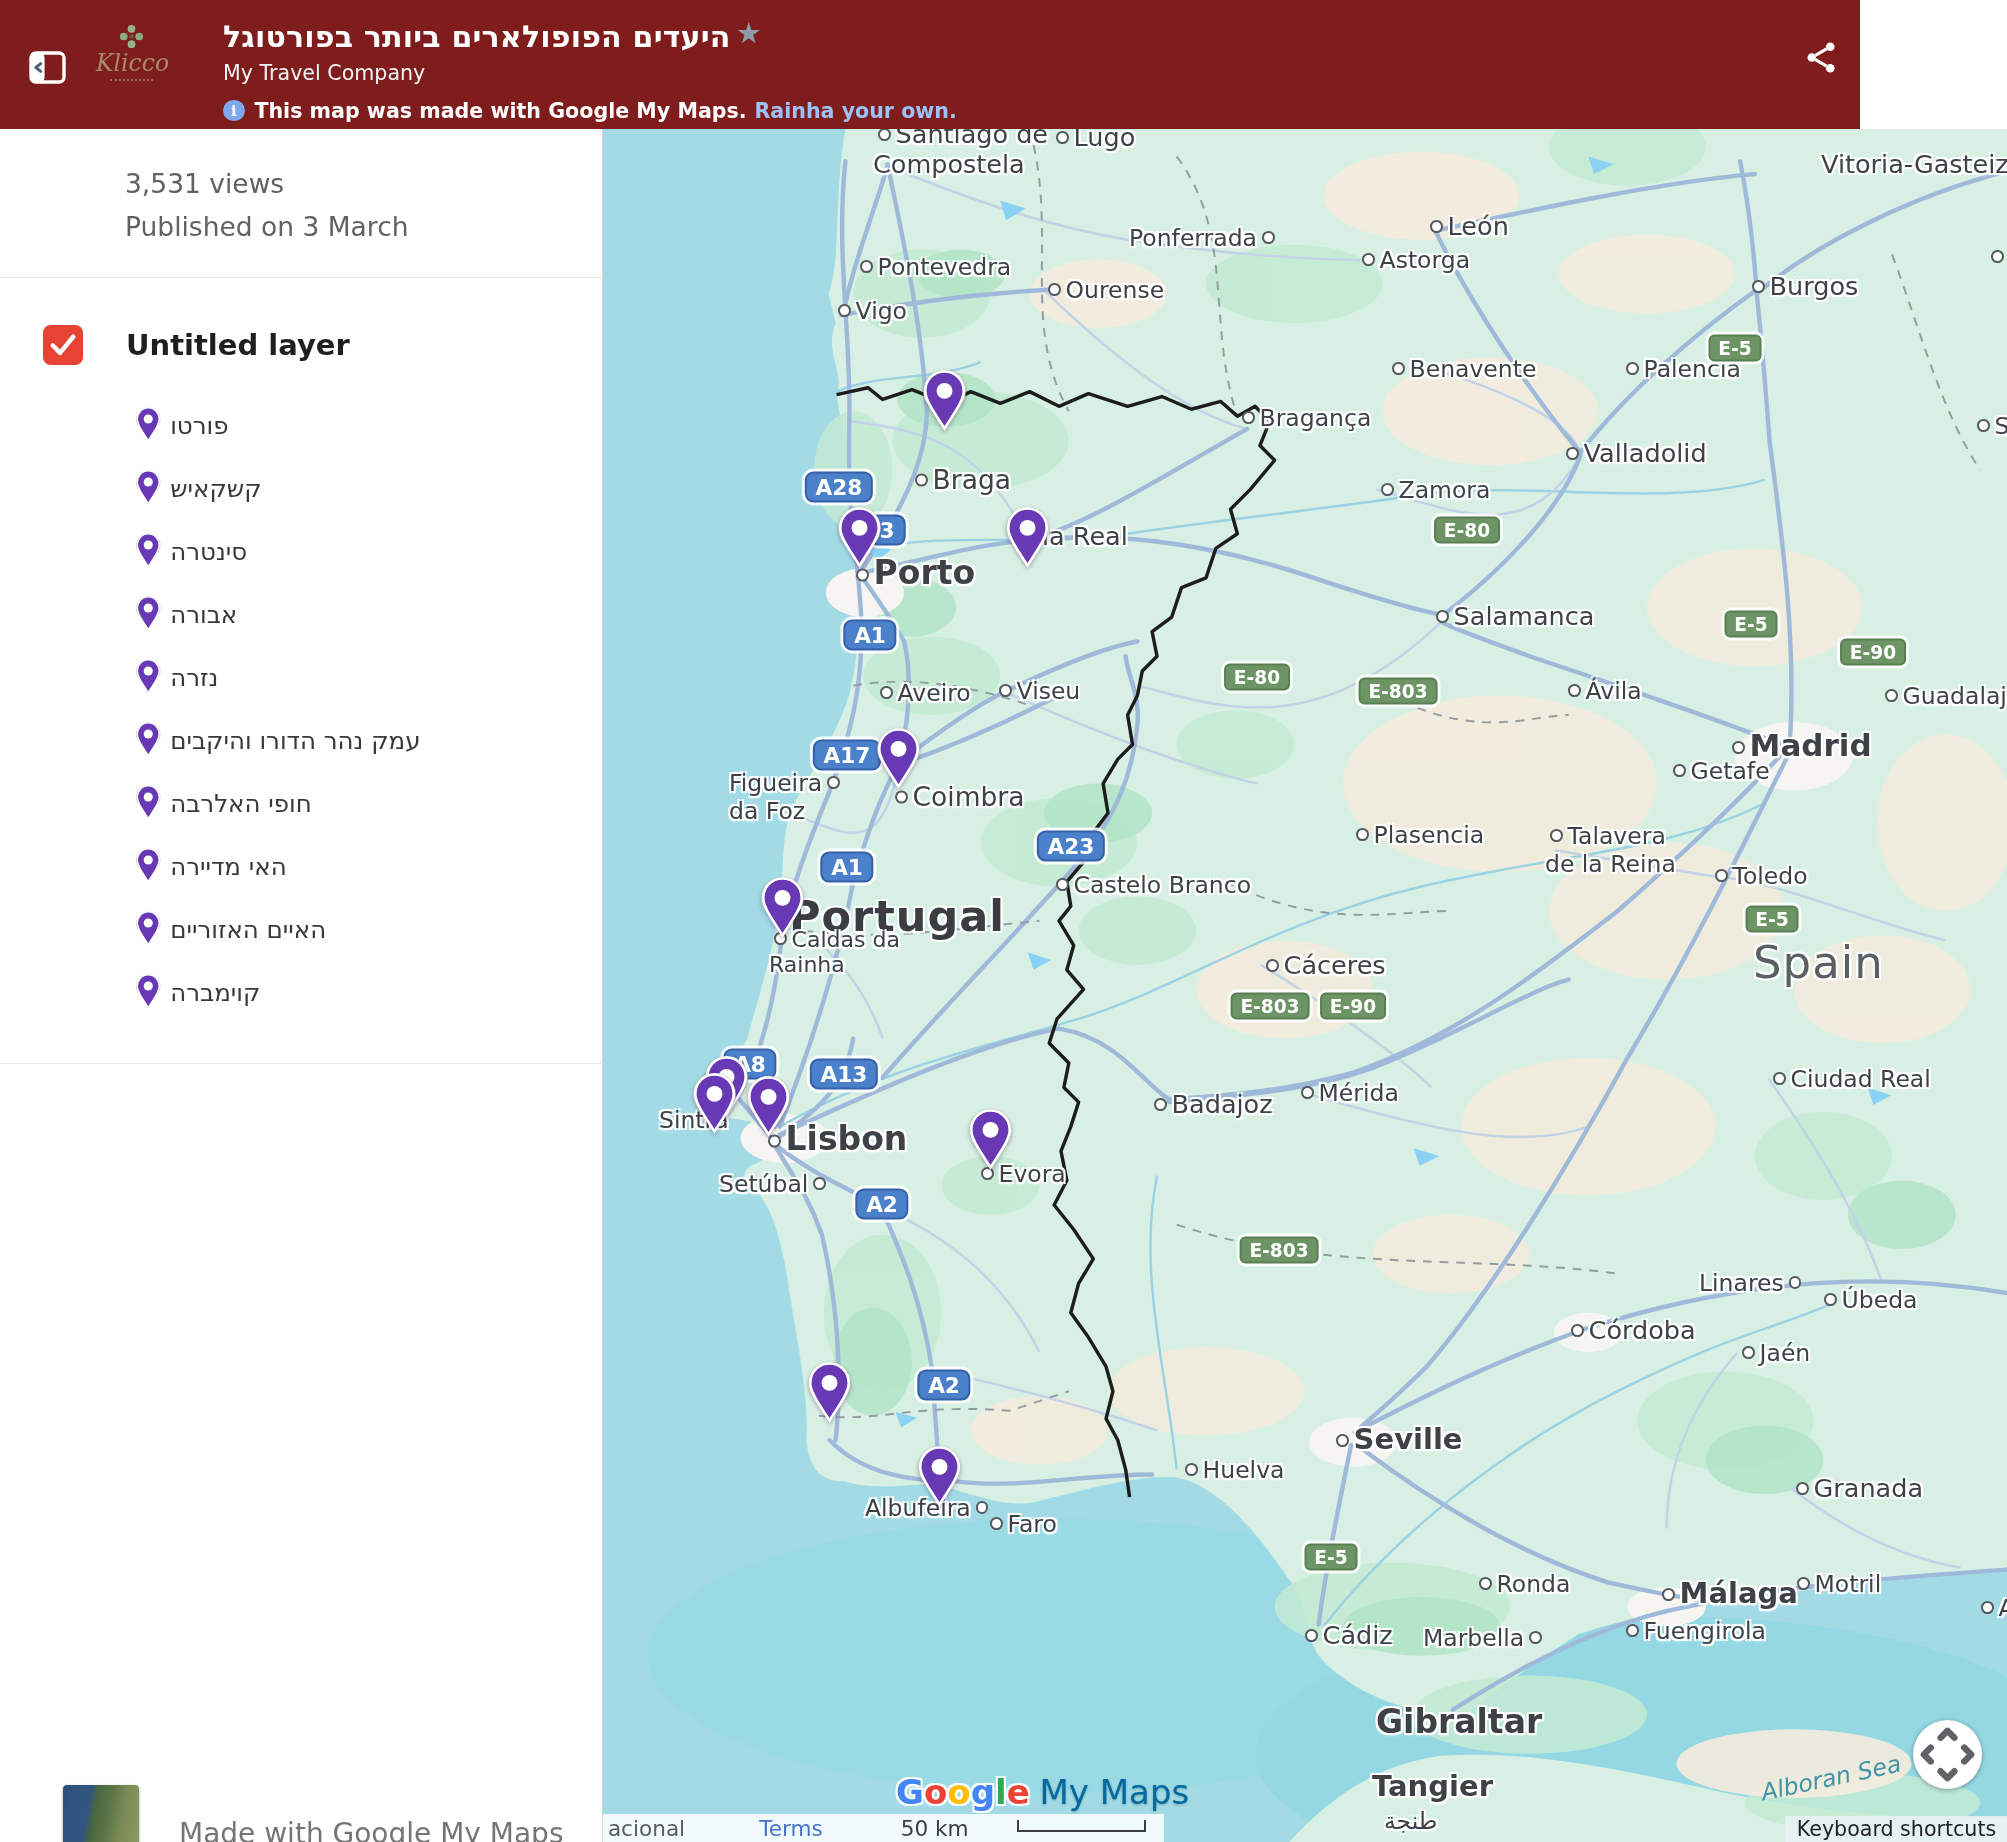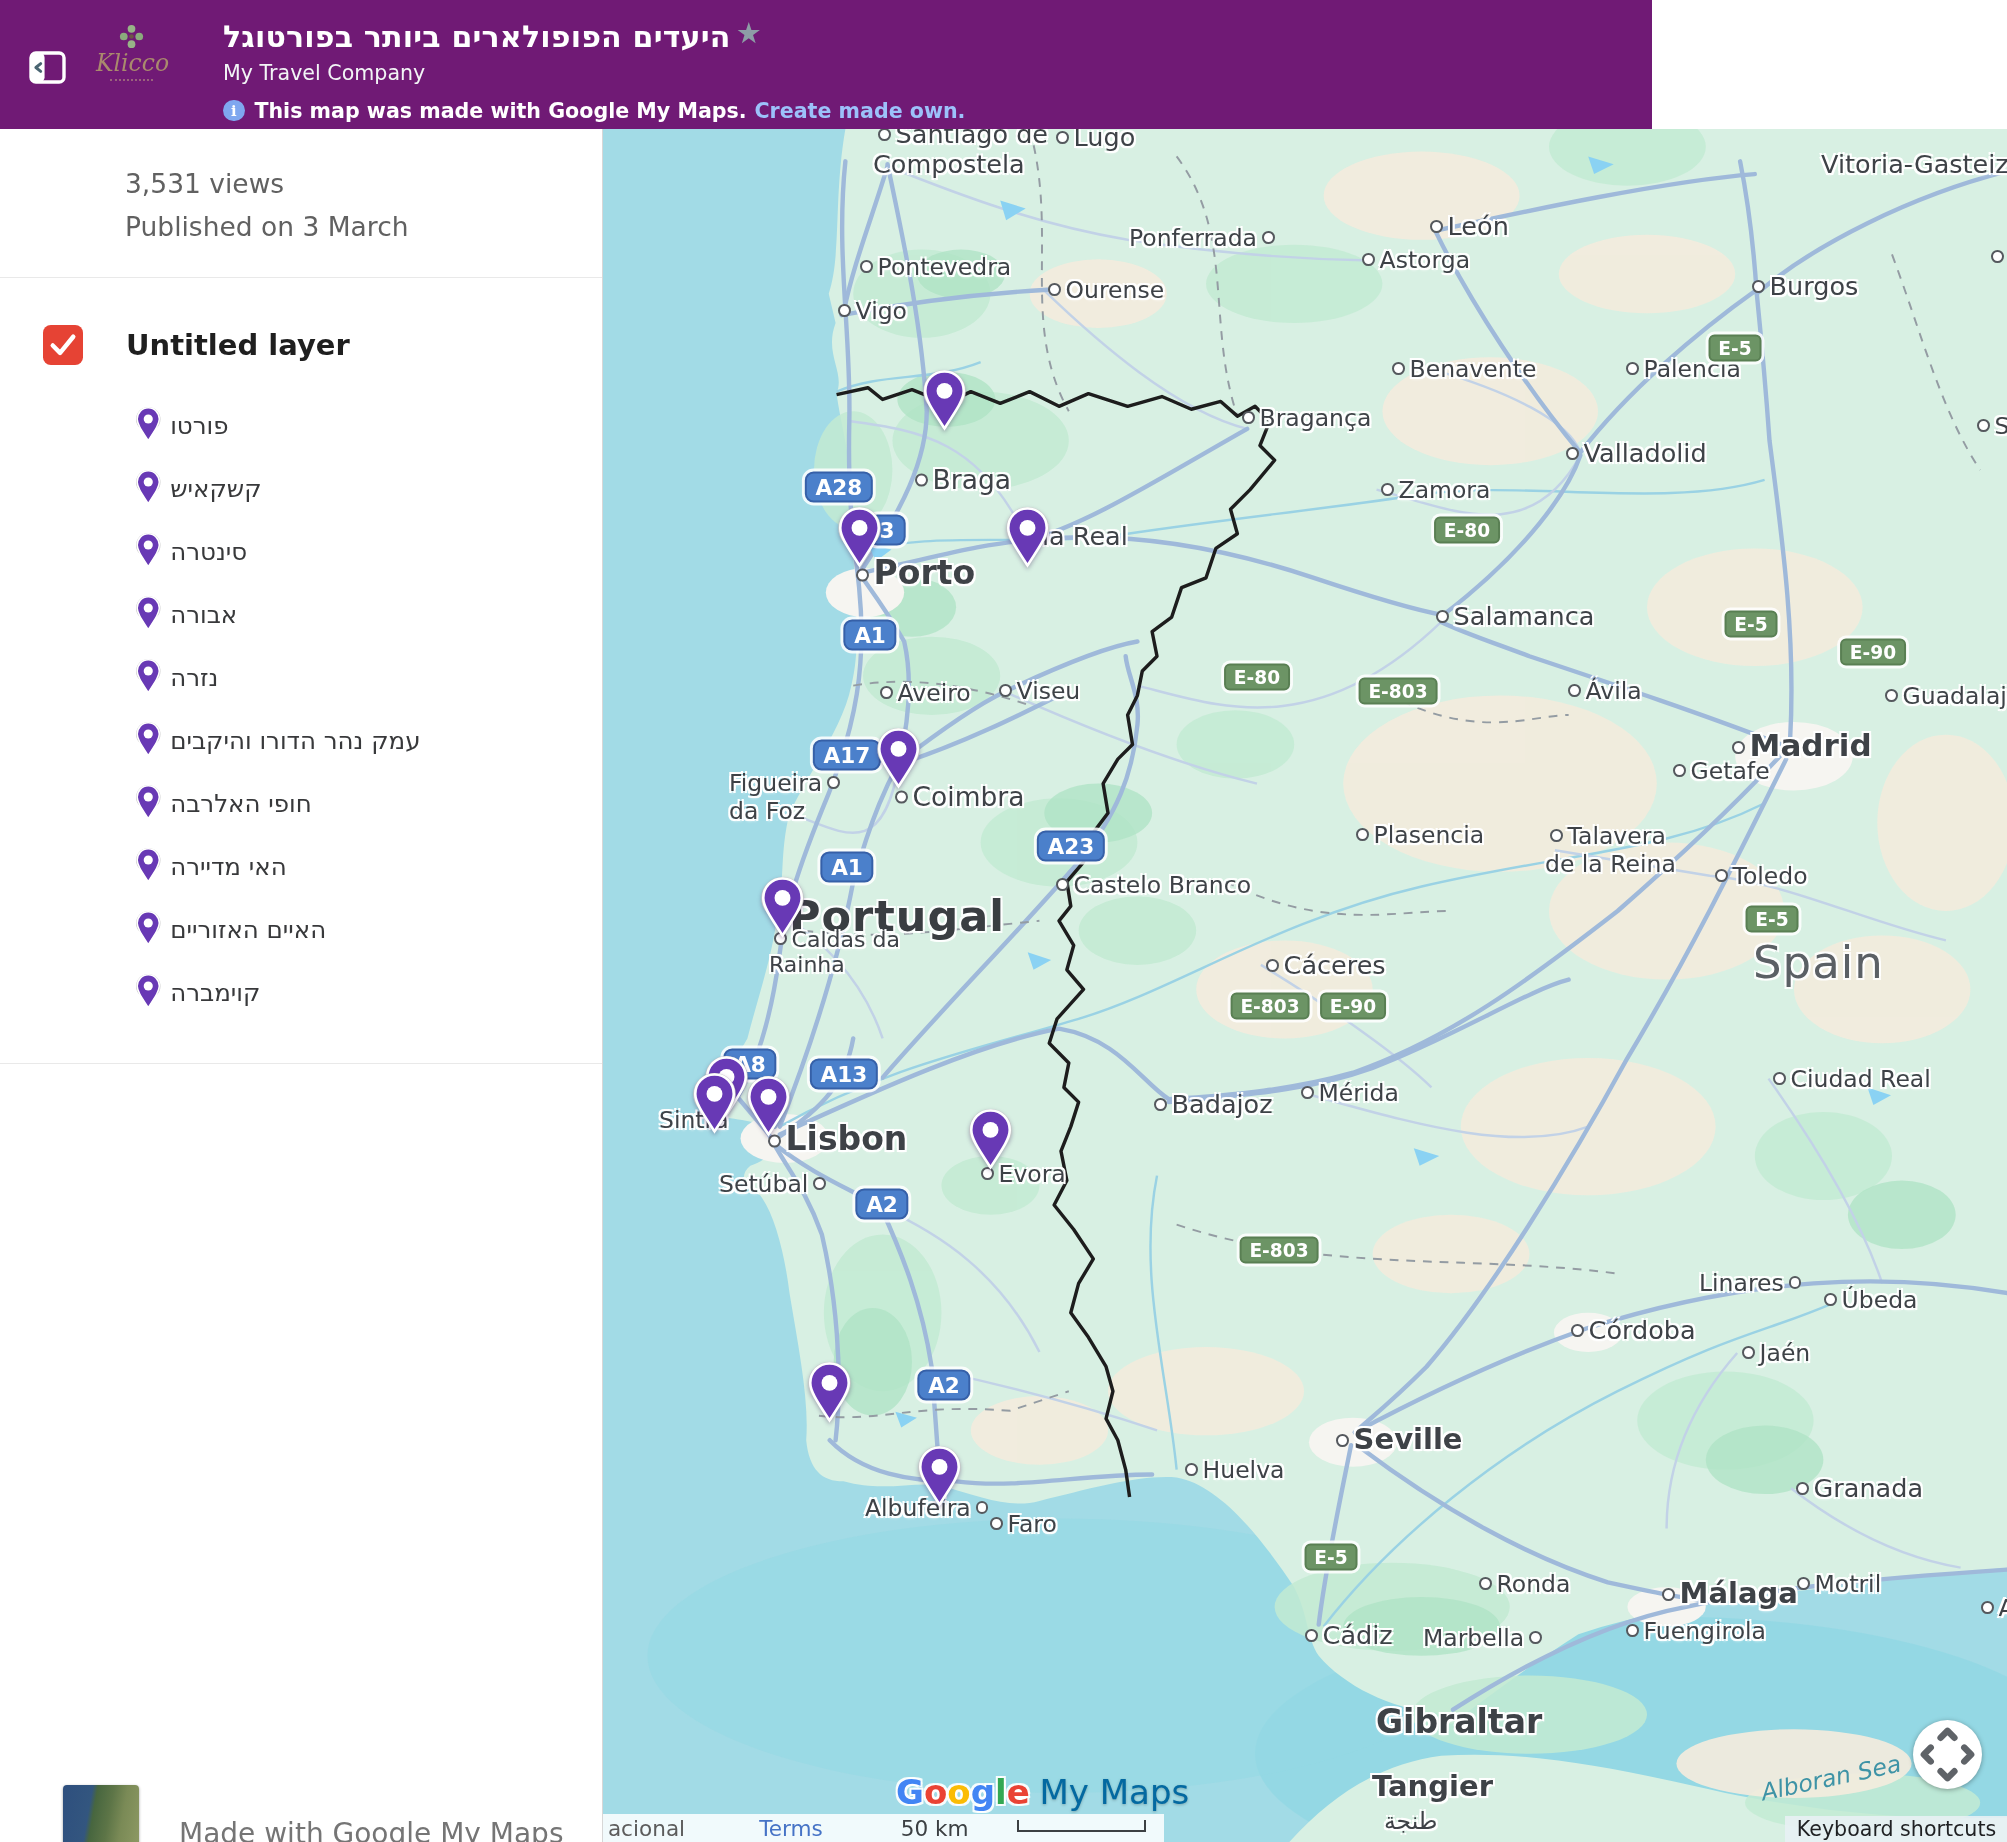--- a/index.html
+++ b/index.html
@@ -1,20 +1,20 @@
 <!DOCTYPE html>
 <html><head>
 <meta charset="utf-8">
 <style>
   html,body{margin:0;padding:0;background:#fff;}
   #page{position:relative;width:2007px;height:1843px;overflow:hidden;
         font-family:"DejaVu Sans","Liberation Sans",sans-serif;background:#fff;}
 
   
-  #header{position:absolute;left:0;top:0;width:1652px;height:129px;background:#701a75;z-index:40;}
+  #header{position:absolute;left:0;top:0;width:1860px;height:129px;background:#7f1d1d;z-index:40;}
   #collapse-btn{position:absolute;left:29px;top:51px;width:37px;height:33px;cursor:pointer;}
   #logo{position:absolute;left:96px;top:19.6px;width:71px;height:94px;text-align:center;}
   #logo .clover{height:29px;margin-top:2px;}
   #logo .script{font-family:"DejaVu Serif","Liberation Serif",serif;font-style:italic;
                 color:#a98a6d;font-size:23.5px;line-height:25.5px;}
   #logo .tagline{margin:2.9px auto 0;width:43px;border-top:2px dotted rgba(190,160,130,.55);}
   #title-block{position:absolute;left:223px;top:15.7px;color:#fff;}
   #map-title{font-size:30px;font-weight:700;letter-spacing:0.2px;display:inline-block;}
   #title-star{display:inline-block;font-size:29px;color:#8d9da6;margin-right:13.7px;vertical-align:3.9px;}
   #map-subtitle{font-size:20.6px;margin-top:7.8px;color:#f2f5f6;}
@@ -105,21 +105,21 @@
       <div class="tagline"></div>
     </div>
     <div id="title-block">
       <span id="map-title" dir="rtl">היעדים הפופולארים ביותר בפורטוגל</span>
       <span id="title-star">★</span>
       <div id="map-subtitle">My Travel Company</div>
     </div>
     <div id="info-row">
       <div id="info-icon">i</div>
       <span id="info-text">This map was made with Google My Maps.</span>
-      <span id="info-link">Create made own.</span>
+      <span id="info-link">Rainha your own.</span>
     </div>
     <div id="share-btn">
       <svg width="37" height="37" viewBox="0 0 38 38">
         <circle cx="28" cy="8" r="4.4" fill="#fff"></circle>
           <circle cx="9" cy="19" r="4.4" fill="#fff"></circle>
           <circle cx="28" cy="30" r="4.4" fill="#fff"></circle>
         <path d="M12.8 16.8 L24.2 10.2 M12.8 21.2 L24.2 27.8" stroke="#fff" stroke-width="3.2"></path>
       </svg>
     </div>
     <div id="fullscreen-btn">

